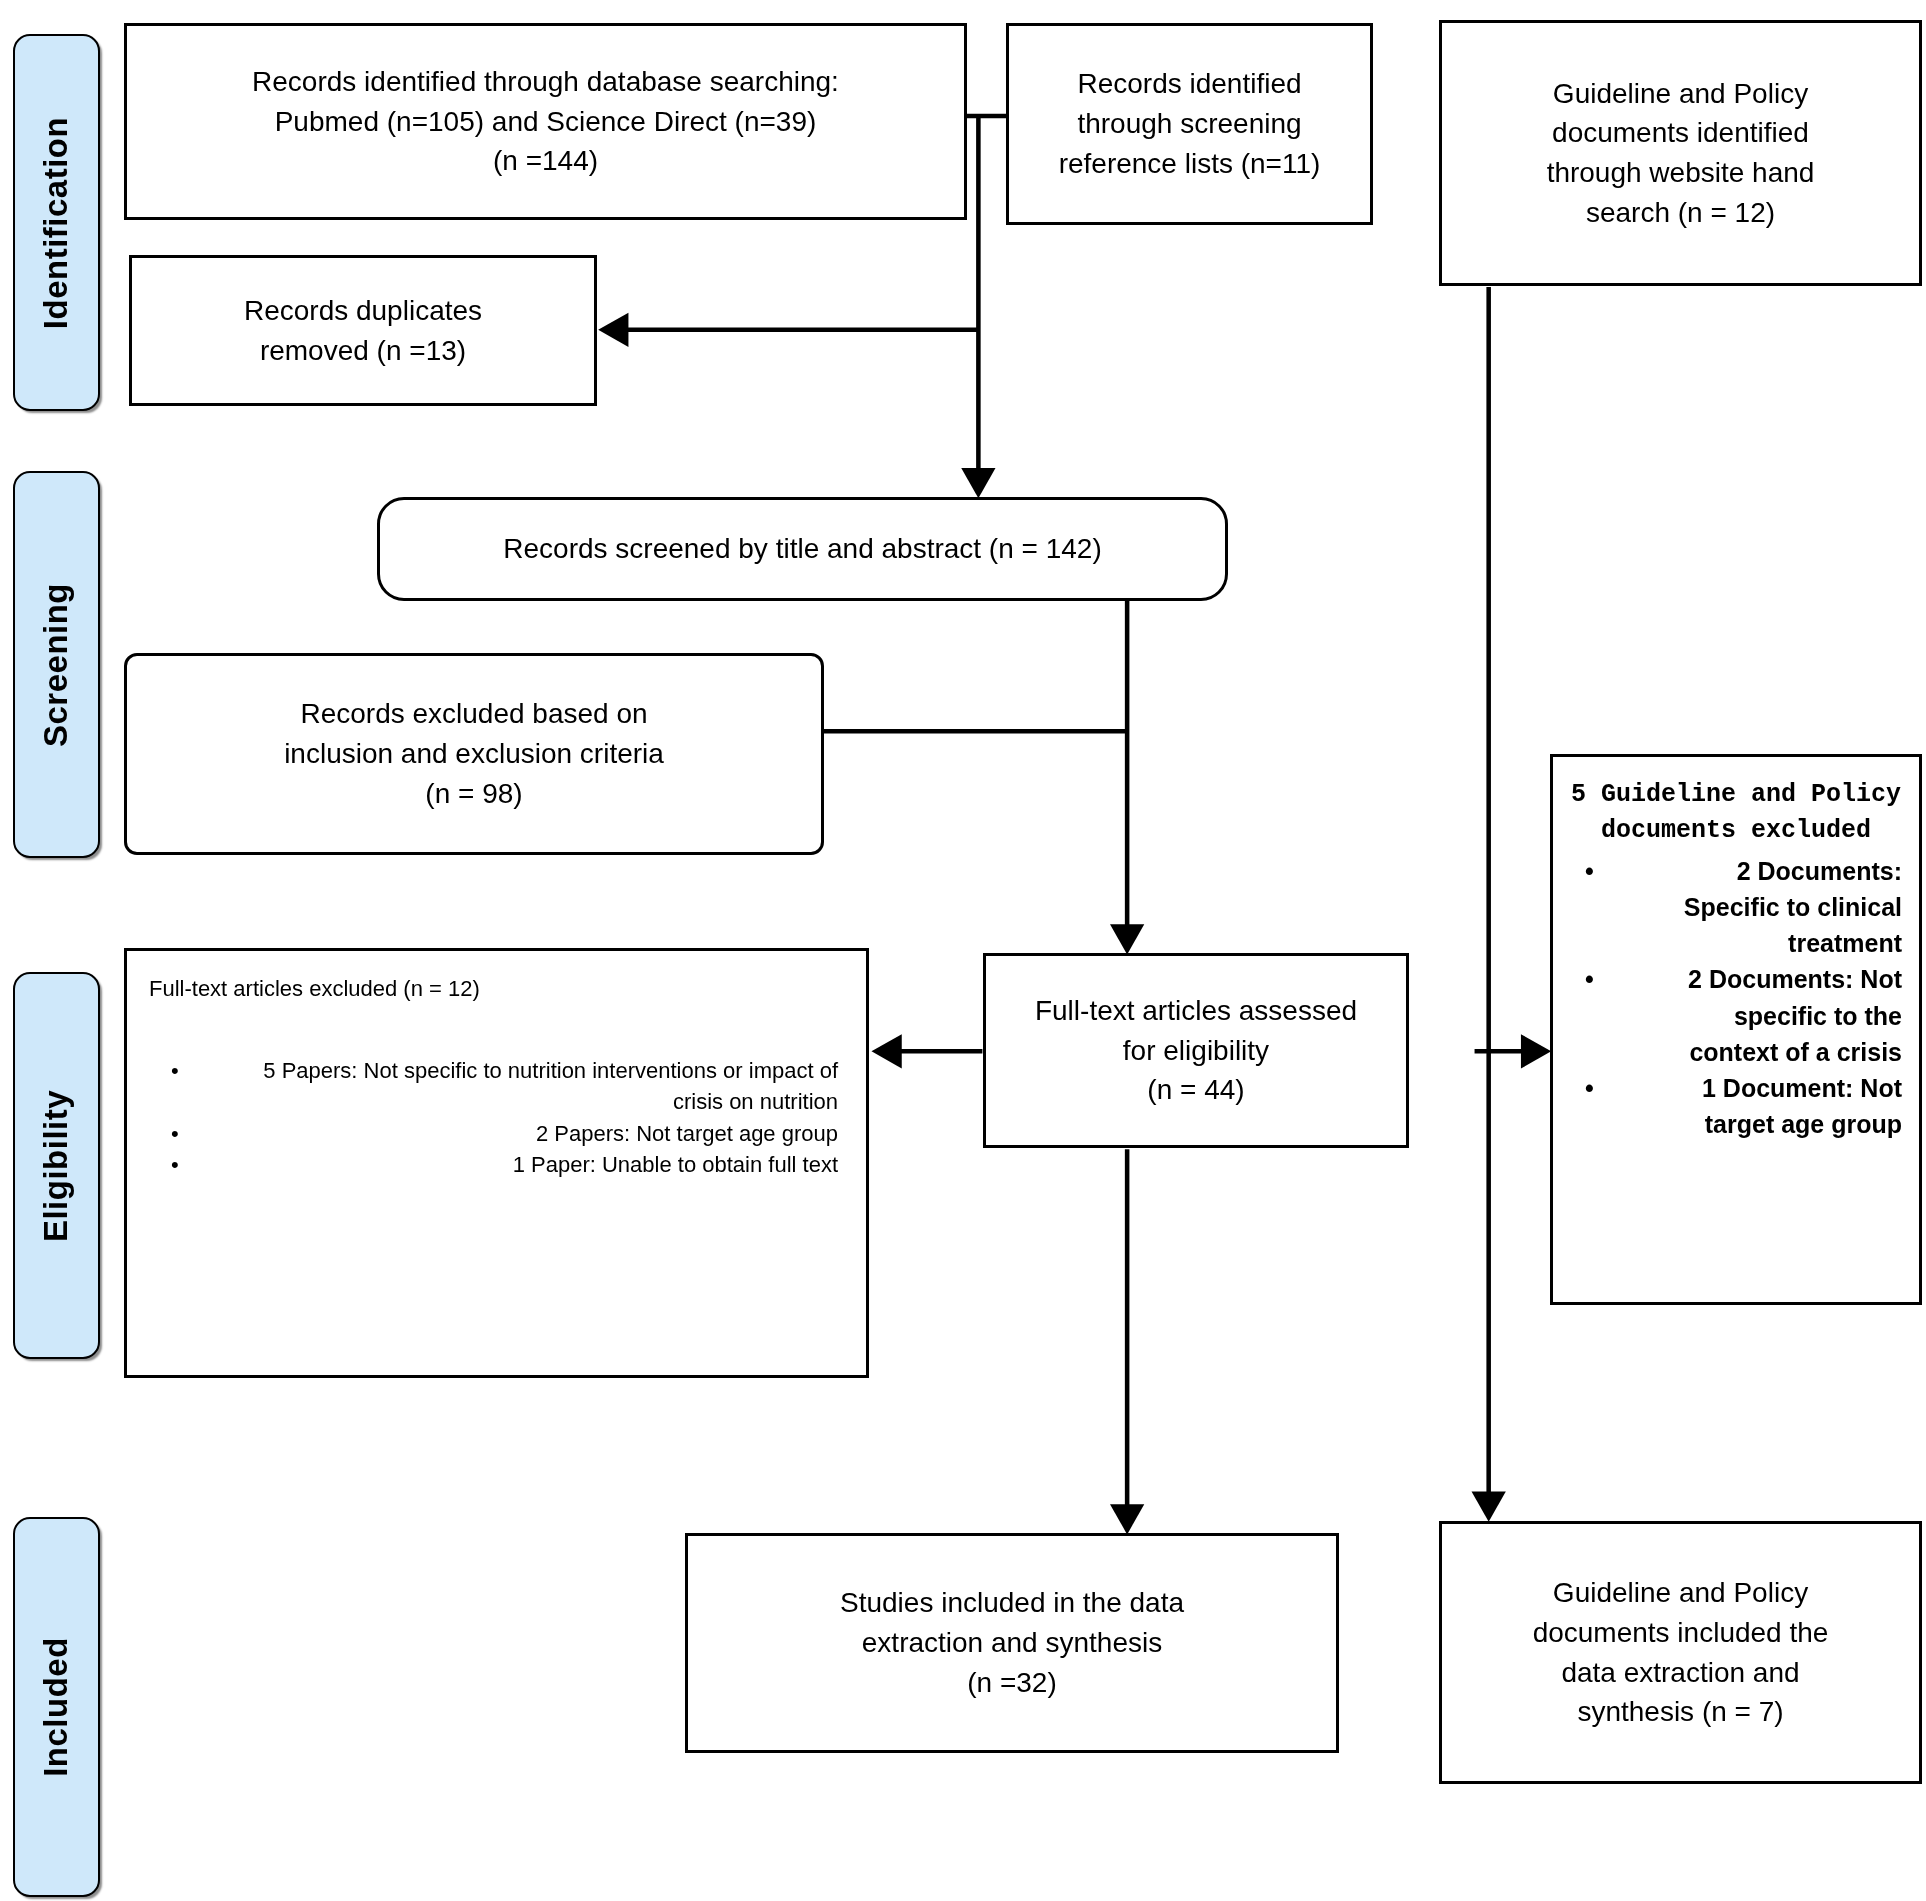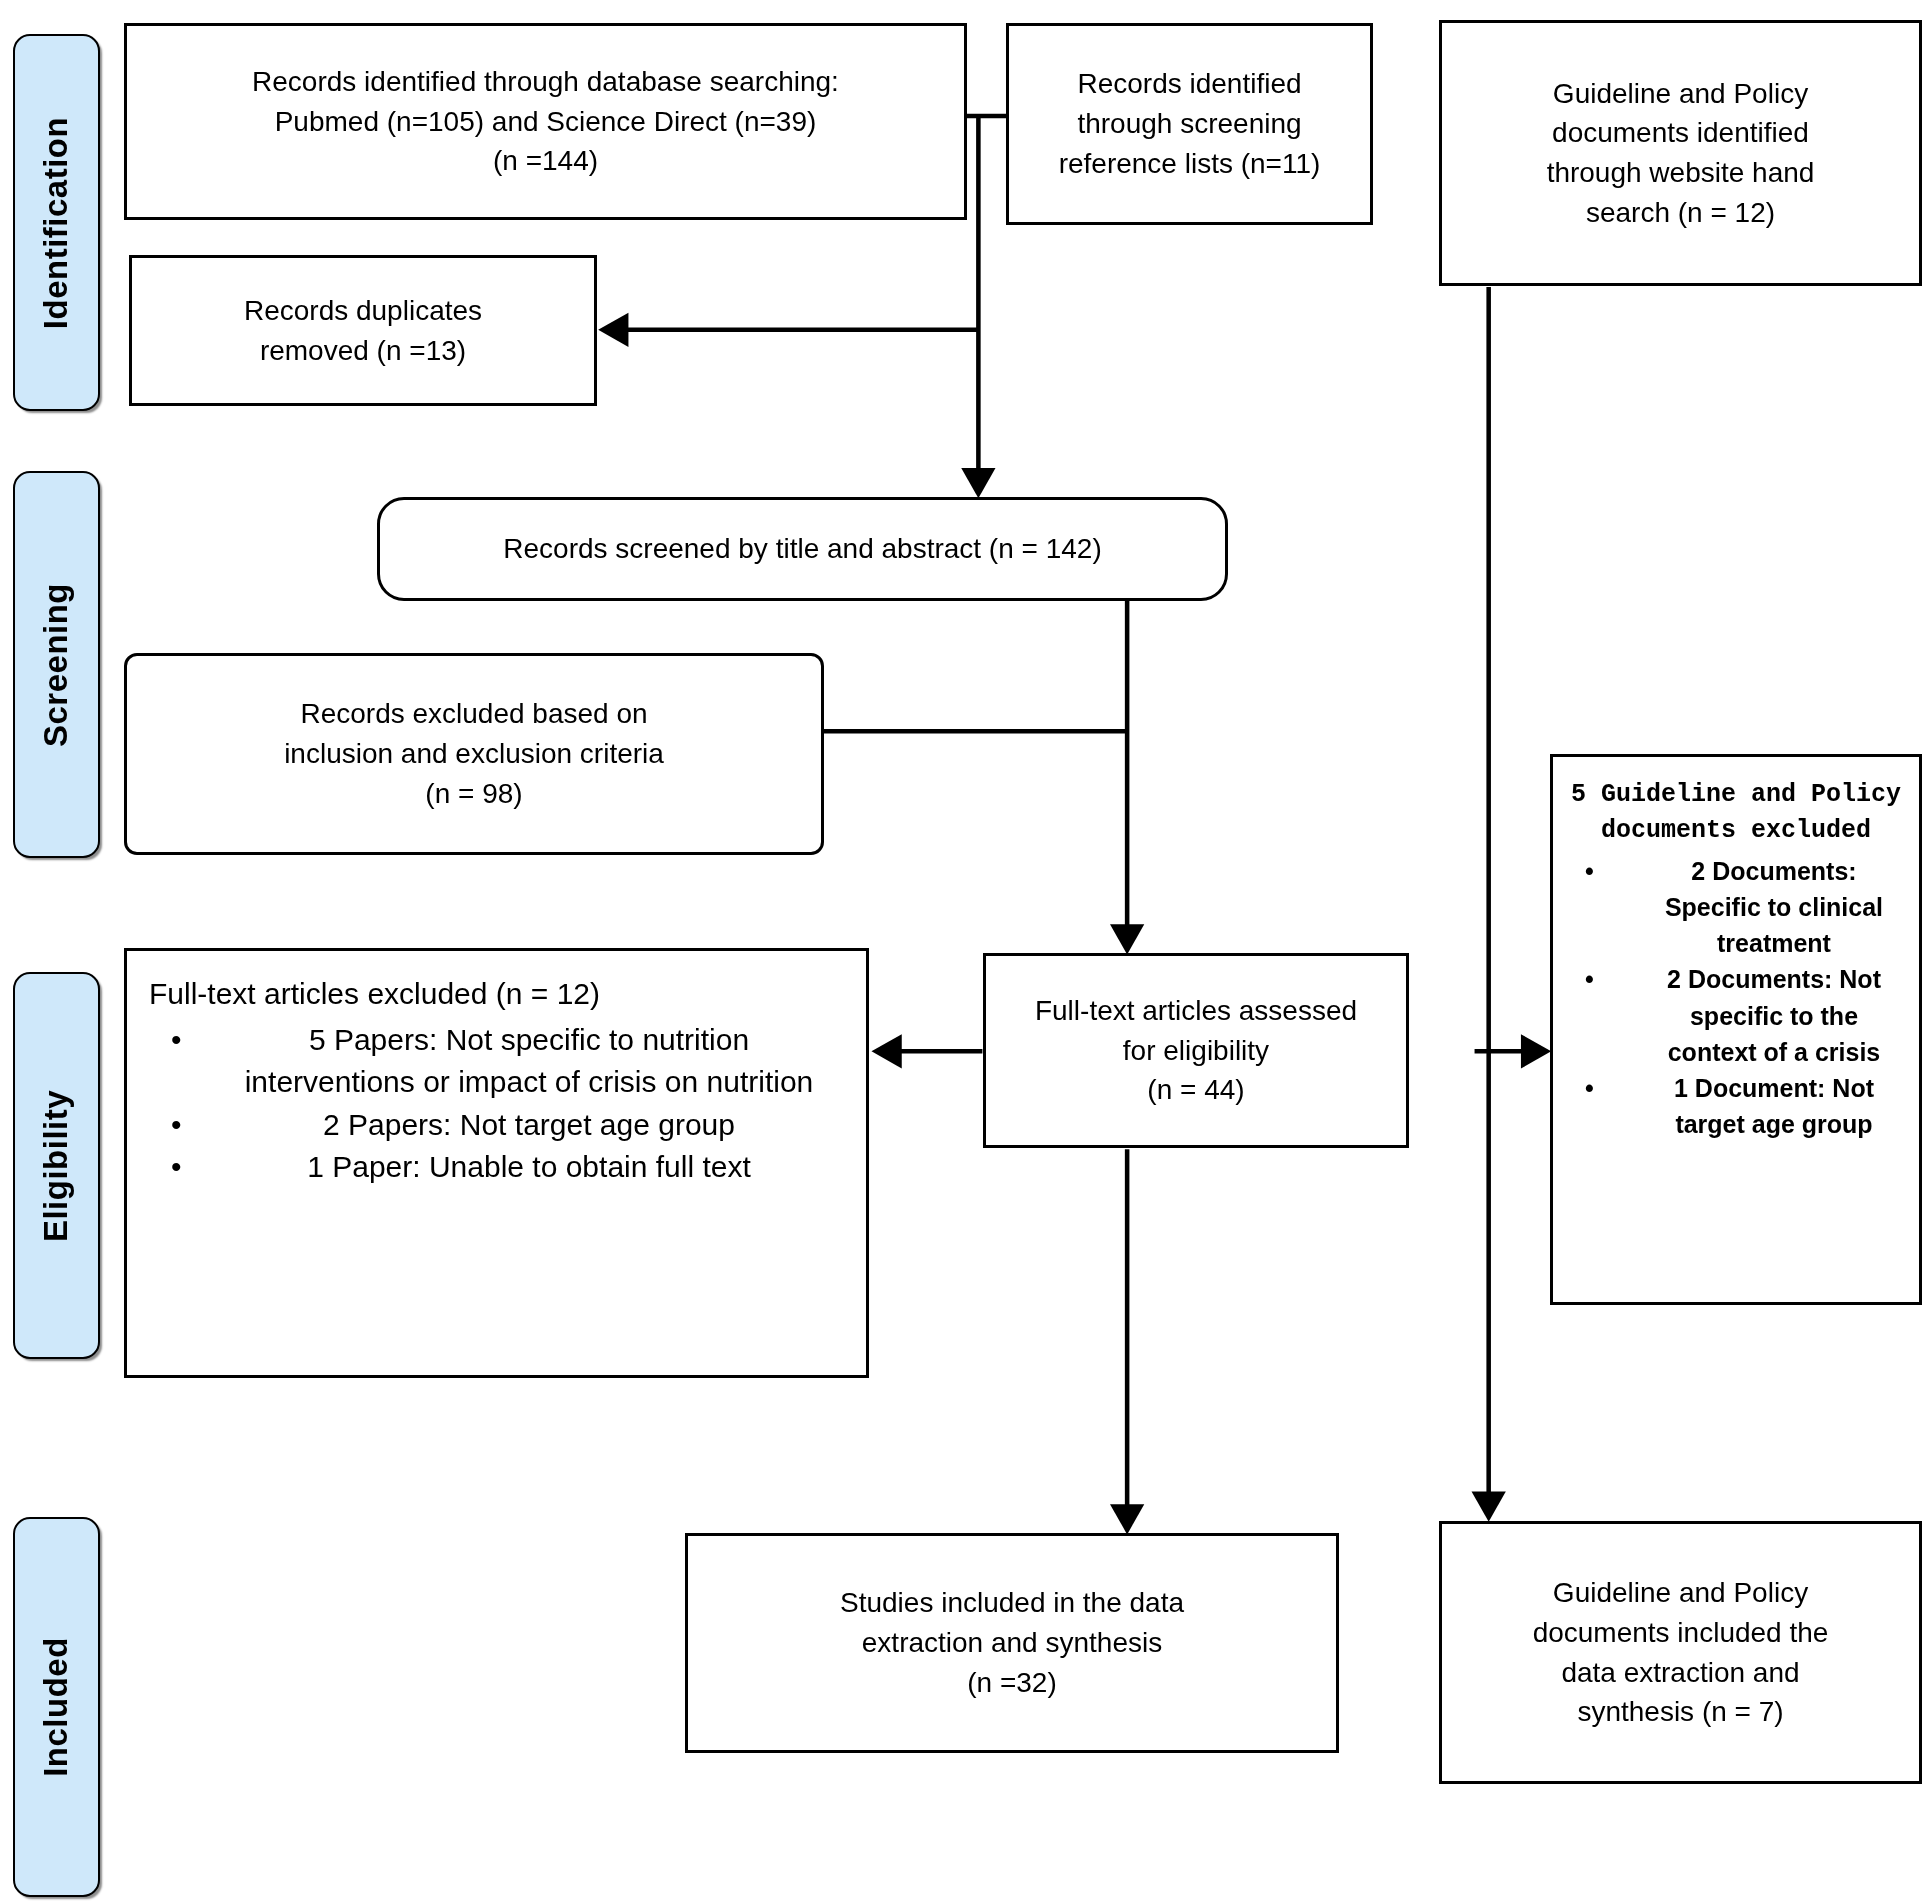--- a/index.html
+++ b/index.html
@@ -58,26 +58,26 @@
     align-items:center;
     justify-content:center;
     text-align:center;
     font-size:28px;
     line-height:1.42;
     padding:12px 15px;
   }
   .lines{white-space:pre-line;}
   .fbox.top-align{justify-content:flex-start;align-items:flex-start;text-align:left;}
   
-  #box-fulltext-excluded{font-size:30px;line-height:1.42;padding:22px 36px 15px 22px;}
+  #box-fulltext-excluded{font-size:22px;line-height:1.42;padding:22px 28px 15px 22px;gap:48px;}
   
   #box-guideline-excluded{font-size:25px;line-height:1.45;font-weight:bold;padding:20px 17px;justify-content:flex-start;}
   #box-guideline-excluded .gx-title{text-align:center;align-self:center;white-space:pre-line;font-family:Liberation Mono, monospace;}
   .bullets{list-style:none;margin-top:3px;}
-  .bullets li{position:relative;padding-left:79px;text-align:center;}
+  .bullets li{position:relative;padding-left:79px;text-align:right;}
   .bullets li::before{
     content:"\2022";
     position:absolute;
     left:22px;
     top:0;
   }
   .bullets.tight li{padding-left:76px;}
   .bullets.tight li::before{left:15px;}
 </style>
 </head>

